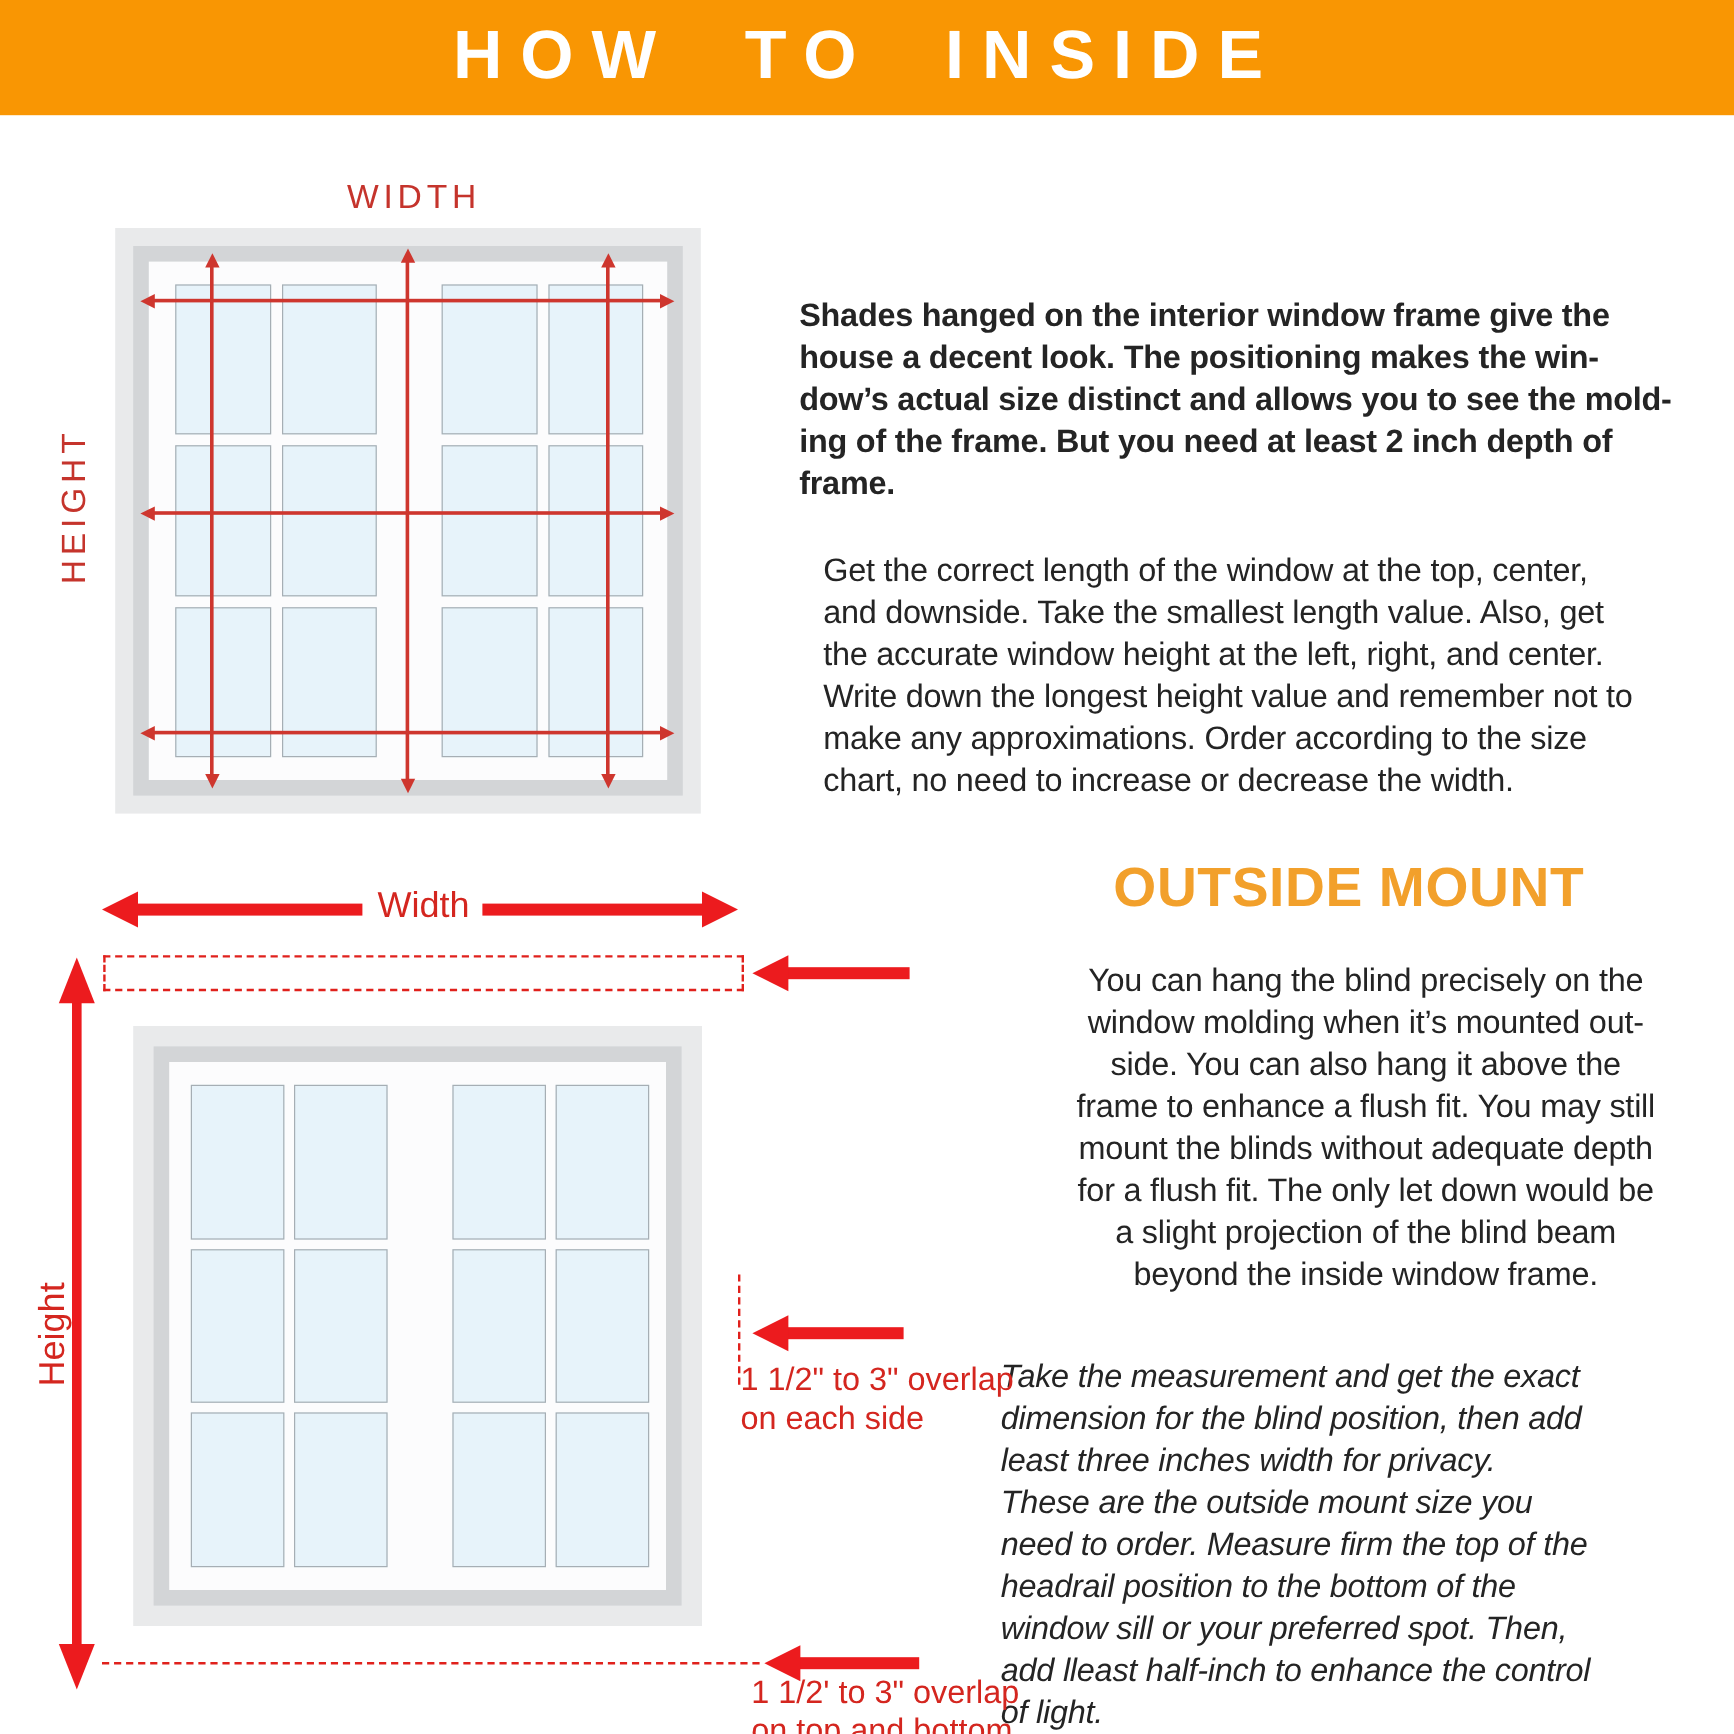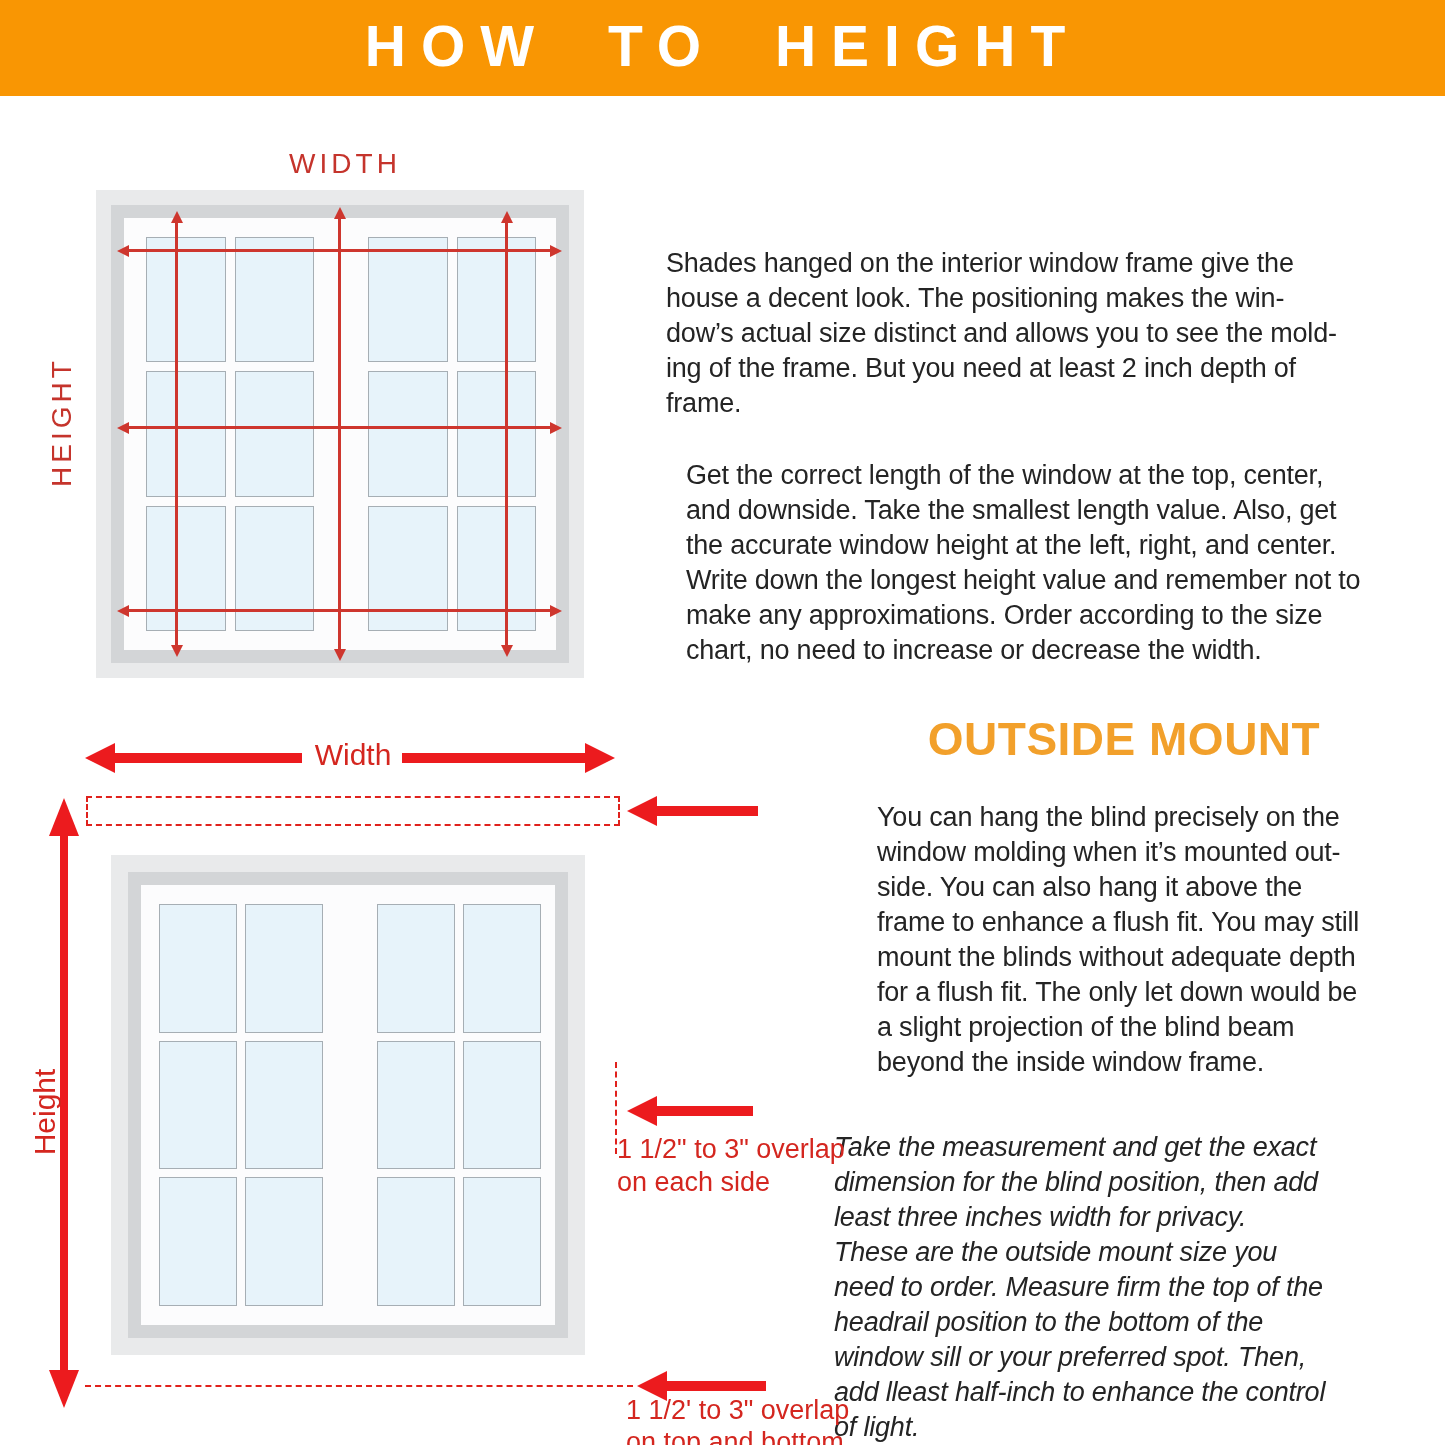--- a/index.html
+++ b/index.html
@@ -84,21 +84,21 @@
     color:var(--heading-orange);letter-spacing:0.5px;white-space:pre;}
   .bodypara{position:absolute;color:var(--body-text);font-size:27px;line-height:35px;
     white-space:pre;letter-spacing:-0.2px;}
 </style>
 </head>
 <body>
 
 <div class="page">
 
   <div class="banner">
-    <h1>HOW TO HEIGHT</h1>
+    <h1>HOW TO INSIDE</h1>
   </div>
 
   <span class="darkredlab" style="left:240px;top:148px;width:210px;text-align:center;">WIDTH</span>
   <span class="darkredlab vlabel" style="left:62px;top:422px;position:absolute;">HEIGHT</span>
 
   <div class="window" style="left:96px;top:190px;width:488px;height:488px;">
     <div class="wf-outer"></div>
     <div class="wf-band"></div>
     <div class="wf-white"></div>
     <div class="wf-panes" style="left:50px;top:47px;right:48px;bottom:47px;">
@@ -117,34 +117,34 @@
     </div>
   </div>
 
   <div class="tav" style="left:175px;top:222px;height:424px;"></div>
   <div class="tav" style="left:338px;top:218px;height:432px;"></div>
   <div class="tav" style="left:505px;top:222px;height:424px;"></div>
   <div class="tah" style="left:128px;top:249px;width:423px;"></div>
   <div class="tah" style="left:128px;top:426px;width:423px;"></div>
   <div class="tah" style="left:128px;top:609px;width:423px;"></div>
 
-  <div class="bodypara" style="left:666px;top:246px;">Shades hanged on the interior window frame give the
+  <div class="bodypara" style="left:666px;top:246px;font-weight:bold;">Shades hanged on the interior window frame give the
 house a decent look. The positioning makes the win-
 dow’s actual size distinct and allows you to see the mold-
 ing of the frame. But you need at least 2 inch depth of
 frame.</div>
   <div class="bodypara" style="left:666px;top:458px;margin-left:20px;">Get the correct length of the window at the top, center,
 and downside. Take the smallest length value. Also, get
 the accurate window height at the left, right, and center.
 Write down the longest height value and remember not to
 make any approximations. Order according to the size
 chart, no need to increase or decrease the width.</div>
 
   <div class="mount-title" style="left:849px;top:712px;width:550px;">OUTSIDE MOUNT</div>
-  <div class="bodypara" style="left:877px;top:800px;">You can hang the blind precisely on the
+  <div class="bodypara" style="left:897px;top:800px;text-align:center;">You can hang the blind precisely on the
 window molding when it’s mounted out-
 side. You can also hang it above the
 frame to enhance a flush fit. You may still
 mount the blinds without adequate depth
 for a flush fit. The only let down would be
 a slight projection of the blind beam
 beyond the inside window frame.</div>
   <div class="bodypara" style="left:834px;top:1130px;font-style:italic;">Take the measurement and get the exact
 dimension for the blind position, then add
 least three inches width for privacy.

